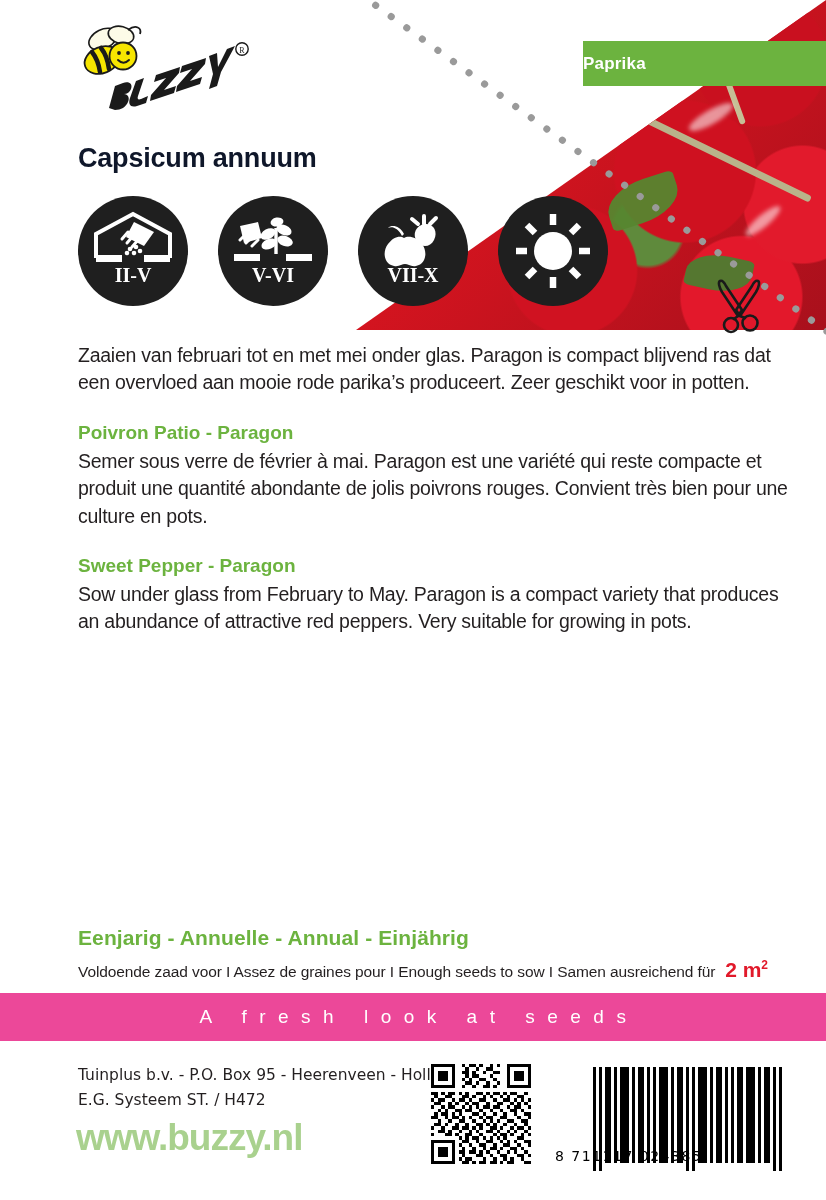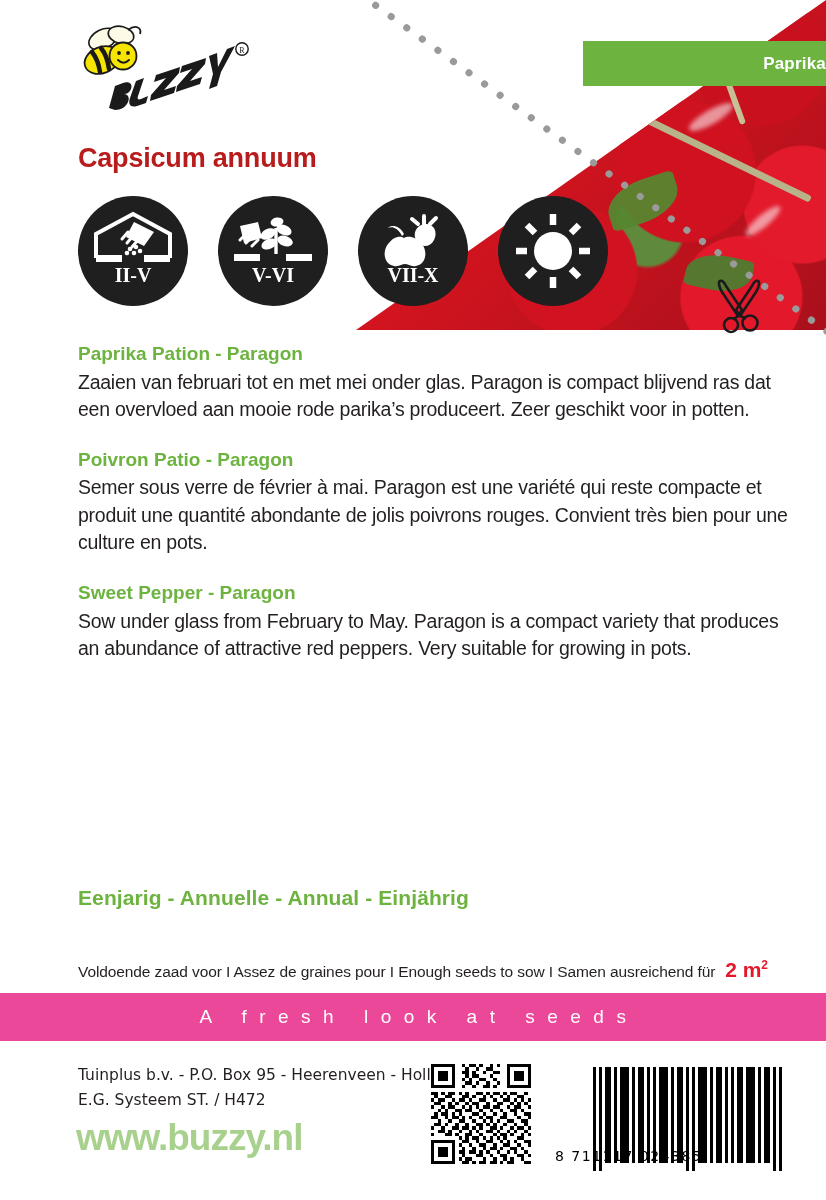--- a/index.html
+++ b/index.html
@@ -41,34 +41,34 @@
   
   .cut-dots{
     position:absolute;top:-6px;right:-6px;width:480px;height:345px;
     pointer-events:none;
   }
 
   
   .banner{
     position:absolute;left:583px;top:41px;width:243px;height:45px;
     background:#6cb33f;color:#ffffff;
-    display:flex;align-items:center;justify-content:flex-end;
+    display:flex;align-items:center;justify-content:flex-start;
     font-size:17px;font-weight:bold;letter-spacing:.2px;
   }
 
   
   .scissors{position:absolute;left:712px;top:277px;width:60px;height:58px;}
 
   
   .logo{position:absolute;left:76px;top:22px;width:175px;height:88px;}
 
   
   .latin-name{
     position:absolute;left:78px;top:143px;
-    font-size:27px;font-weight:bold;color:#b91c1c;letter-spacing:-.2px;
+    font-size:27px;font-weight:bold;color:#0f172a;letter-spacing:-.2px;
   }
 
   
   .badges{position:absolute;left:78px;top:196px;display:flex;gap:30px;}
   .badge{position:relative;width:110px;height:110px;}
   .badge svg{display:block;}
 
   
   .blocks{position:absolute;left:78px;top:342px;width:715px;}
   .lang-block{margin-bottom:24px;}
@@ -76,21 +76,21 @@
     font-size:19px;font-weight:bold;color:#6cb33f;margin:0 0 3px 0;line-height:1.25;
   }
   .lang-body{
     font-size:19.5px;color:#231f20;line-height:1.41;margin:0;
     text-align:justify;letter-spacing:-.25px;
   }
   .lang-body.nojust{text-align:left;}
 
   
   .annual{
-    position:absolute;left:78px;top:886px;
+    position:absolute;left:78px;top:926px;
     font-size:21px;font-weight:bold;color:#6cb33f;letter-spacing:.1px;
   }
   .seed-line{
     position:absolute;left:78px;top:958px;width:715px;
     font-size:15.5px;color:#231f20;letter-spacing:-.1px;
     display:flex;align-items:baseline;
   }
   .seed-area{color:#e1192a;font-weight:bold;font-size:21px;margin-left:10px;}
   .seed-area sup{font-size:12px;}
 
@@ -255,21 +255,20 @@
           <line x1="73" y1="37" x2="81" y2="29"></line>
         </g>
       </svg>
     </div>
 
   </div>
 
   <div class="blocks">
 
     <div class="lang-block">
-      <p class="lang-head">Paprika Pation - Paragon</p>
       <p class="lang-body nojust">Zaaien van februari tot en met mei onder glas. Paragon is compact blijvend ras dat een overvloed aan mooie rode parika’s produceert. Zeer geschikt voor in potten.</p>
     </div>
 
     <div class="lang-block">
       <p class="lang-head">Poivron Patio - Paragon</p>
       <p class="lang-body nojust">Semer sous verre de février à mai. Paragon est une variété qui reste compacte et produit une quantité abondante de jolis poivrons rouges. Convient très bien pour une culture en pots.</p>
     </div>
 
     <div class="lang-block">
       <p class="lang-head">Sweet Pepper - Paragon</p>

